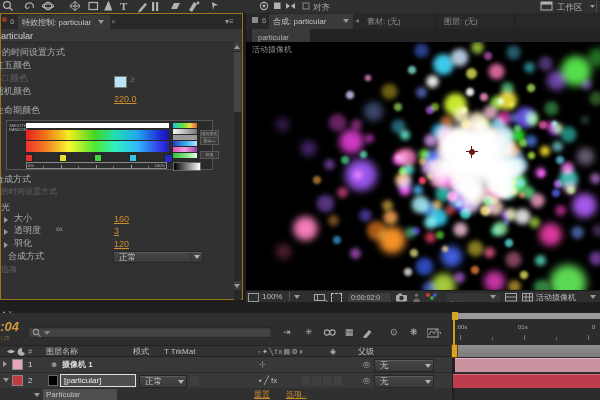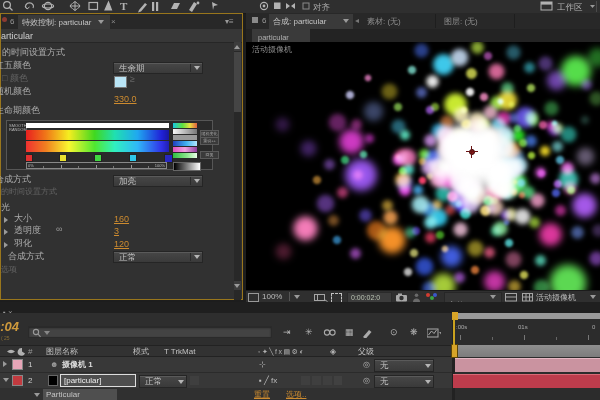--- a/index.html
+++ b/index.html
@@ -63,30 +63,25 @@
   <div class="txt" style="left:21px;top:3px;font-size:8px;color:#c5c5c5;">特效控制: particular</div>
   <div class="twd" style="left:97px;top:6px;"></div>
   <div class="txt" style="left:110px;top:2px;color:#8a8a8a;font-size:8px;">×</div>
   <div class="txt" style="left:224px;top:2px;color:#9a9a9a;font-size:8px;">▾≡</div>
 
   <div class="ab" style="left:0;top:15px;width:241px;height:13px;background:#373737;border-bottom:1px solid #262626;"></div>
   <div class="txt" style="left:0px;top:17px;color:#cfcfcf;">articular</div>
 
   <div class="txt" style="left:1px;top:33px;">的时间设置方式</div>
   <div class="txt" style="left:-6px;top:46px;">红五颜色</div>
-  <div class="dd" style="left:112px;top:48px;width:88px;">
-      <span class="t">生余期</span>
-      <span class="sep"></span>
-      <span class="a"></span>
-    </div>
   <div class="txt dim" style="left:1px;top:59px;">□ 颜色</div>
   <div class="ab" style="left:113px;top:62px;width:11px;height:10px;background:#b9e5f6;border:1px solid #777;"></div>
   <div class="txt dim" style="left:129px;top:60px;">≥</div>
   <div class="txt" style="left:-6px;top:72px;">随机颜色</div>
-  <div class="txt val" style="left:113px;top:80px;">330.0</div>
+  <div class="txt val" style="left:113px;top:80px;">220.0</div>
   <div class="txt" style="left:-6px;top:91px;">生命期颜色</div>
 
   <div class="ab" id="gradwidget" style="left:5px;top:106px;width:207px;height:50px;background:#2a2a2a;border:1px solid #565656;box-sizing:border-box;">
     <div class="ab" style="left:2px;top:3px;color:#bbb;font-size:4px;line-height:4px;">SMOOTH<br>RANDOM</div>
     <div class="ab" style="left:19px;top:2px;width:143px;height:5px;background:#fff;"></div>
     <div class="ab" style="left:19px;top:9px;width:143px;height:10px;background:linear-gradient(90deg,#e82020,#f07818 14%,#f5ee20 30%,#40d820 48%,#20e0b0 62%,#20a8f0 78%,#2020d8 95%,#1818a0);"></div>
     <div class="ab" style="left:19px;top:20px;width:143px;height:11px;background:linear-gradient(90deg,#f03030,#f08020 14%,#f8f830 30%,#50e830 48%,#30f0c0 62%,#30b8f8 78%,#3030e8 95%,#2020b0);"></div>
     <div class="ab" style="left:18px;top:33px;width:6px;height:6px;background:#e03030;border:1px solid #222;"></div>
     <div class="ab" style="left:52px;top:33px;width:6px;height:6px;background:#e8e030;border:1px solid #222;"></div>
     <div class="ab" style="left:87px;top:33px;width:6px;height:6px;background:#40d840;border:1px solid #222;"></div>
@@ -111,25 +106,20 @@
     <div class="ab" style="left:166px;top:26px;width:24px;height:5px;background:linear-gradient(90deg,#e050c0,#f0a0e0 50%,#9040a0);"></div>
     <div class="ab" style="left:166px;top:32px;width:24px;height:5px;background:linear-gradient(90deg,#30c040,#90e890 60%,#e8ffe8);"></div>
     <div class="ab" style="left:166px;top:41px;width:26px;height:7px;background:linear-gradient(90deg,#000,#fff);border:1px solid #666;"></div>
 
     <div class="ab" style="left:193px;top:9px;width:17px;height:6px;background:#3a3a3a;border:1px solid #5a5a5a;color:#aaa;font-size:4px;line-height:5px;text-align:center;">随机变化</div>
     <div class="ab" style="left:193px;top:16px;width:17px;height:6px;background:#3a3a3a;border:1px solid #5a5a5a;color:#aaa;font-size:4px;line-height:5px;text-align:center;">重设++</div>
     <div class="ab" style="left:193px;top:30px;width:17px;height:6px;background:#3a3a3a;border:1px solid #5a5a5a;color:#aaa;font-size:4px;line-height:5px;text-align:center;">回复</div>
   </div>
 
   <div class="txt" style="left:-6px;top:160px;">合成方式</div>
-  <div class="dd" style="left:112px;top:161px;width:88px;">
-      <span class="t">加亮</span>
-      <span class="sep"></span>
-      <span class="a"></span>
-    </div>
   <div class="txt dim" style="left:0px;top:172px;font-size:8px;">的时间设置方式</div>
   <div class="txt" style="left:0px;top:188px;">光</div>
   <div class="tw" style="left:3px;top:203px;"></div>
   <div class="txt" style="left:13px;top:199px;">大小</div>
   <div class="txt val" style="left:113px;top:200px;">160</div>
   <div class="tw" style="left:3px;top:215px;"></div>
   <div class="txt" style="left:13px;top:211px;">透明度</div>
   <div class="txt" style="left:55px;top:210px;color:#9a9a9a;">∞</div>
   <div class="txt val" style="left:113px;top:212px;">3</div>
   <div class="tw" style="left:3px;top:228px;"></div>

